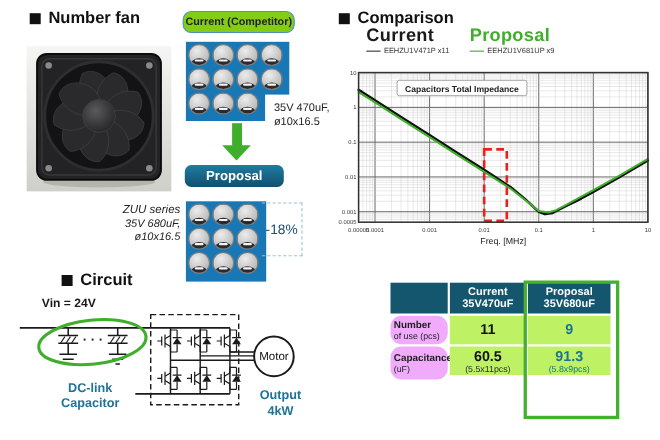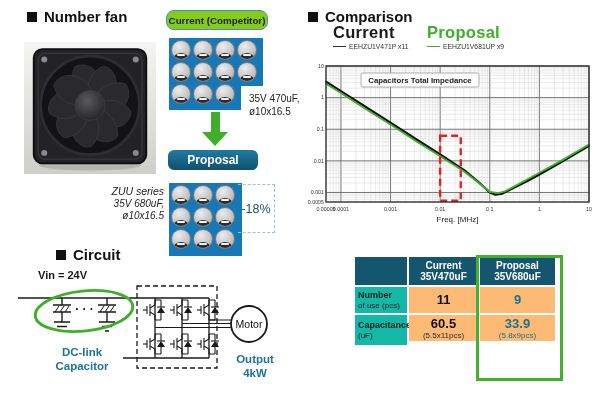--- a/index.html
+++ b/index.html
@@ -61,24 +61,24 @@
   #legend-proposal{left:427px;top:23px;}
 
   #chart-wrap{position:absolute;left:306px;top:60px;width:288px;height:168px;}
   #impedance-chart{width:288px;height:168px;display:block;}
 
   
   #spec-table{position:absolute;left:355px;top:257px;width:200px;display:grid;
     grid-template-columns:52px 69px 75px;grid-auto-rows:auto;gap:2px;background:#fff;}
   .cell{box-sizing:border-box;display:flex;flex-direction:column;align-items:center;justify-content:center;text-align:center;}
   .cell.head{background:#14566e;color:#fff;font-weight:bold;font-size:10px;line-height:11.5px;height:28px;}
-  .cell.lab{background:#14b8a6;align-items:flex-start;text-align:left;padding:2px 3px;}
+  .cell.lab{background:#f0abfc;align-items:flex-start;text-align:left;padding:2px 3px;border-radius:10px;}
   .cell.lab .l1{font-size:9px;font-weight:bold;color:#1d1d1d;line-height:10.5px;}
   .cell.lab .l2{font-size:8px;color:#1d1d1d;line-height:9.5px;}
-  .cell.val{background:#fdba74;}
+  .cell.val{background:#bef264;}
   .cell.val .v{font-size:13px;font-weight:bold;color:#111;line-height:14px;}
   .cell.val .s{font-size:8px;color:#2b2b2b;line-height:9px;}
   .cell.val .s:empty{display:none;}
   .cell.prop .v,.cell.prop .s{color:#1a7291;}
   .r1{height:26px;} .r2{height:30px;} .r3{height:26px;}
   #green-frame{position:absolute;left:121px;top:-2px;width:81px;height:120px;border:3px solid #44b12e;pointer-events:none;}
 </style>
 </head>
 <body>
 
@@ -416,19 +416,19 @@
     <div class="cell lab r2">
       <div class="l1">Capacitance</div>
         <div class="l2">(uF)</div>
     </div>
 
     <div class="cell val r3">
       <div class="v">60.5</div>
         <div class="s">(5.5x11pcs)</div>
     </div>
     <div class="cell val prop r3">
-      <div class="v">33.9</div>
+      <div class="v">91.3</div>
         <div class="s">(5.8x9pcs)</div>
     </div>
 
     <div id="green-frame"></div>
   </div>
 </div>
 
 </body></html>

